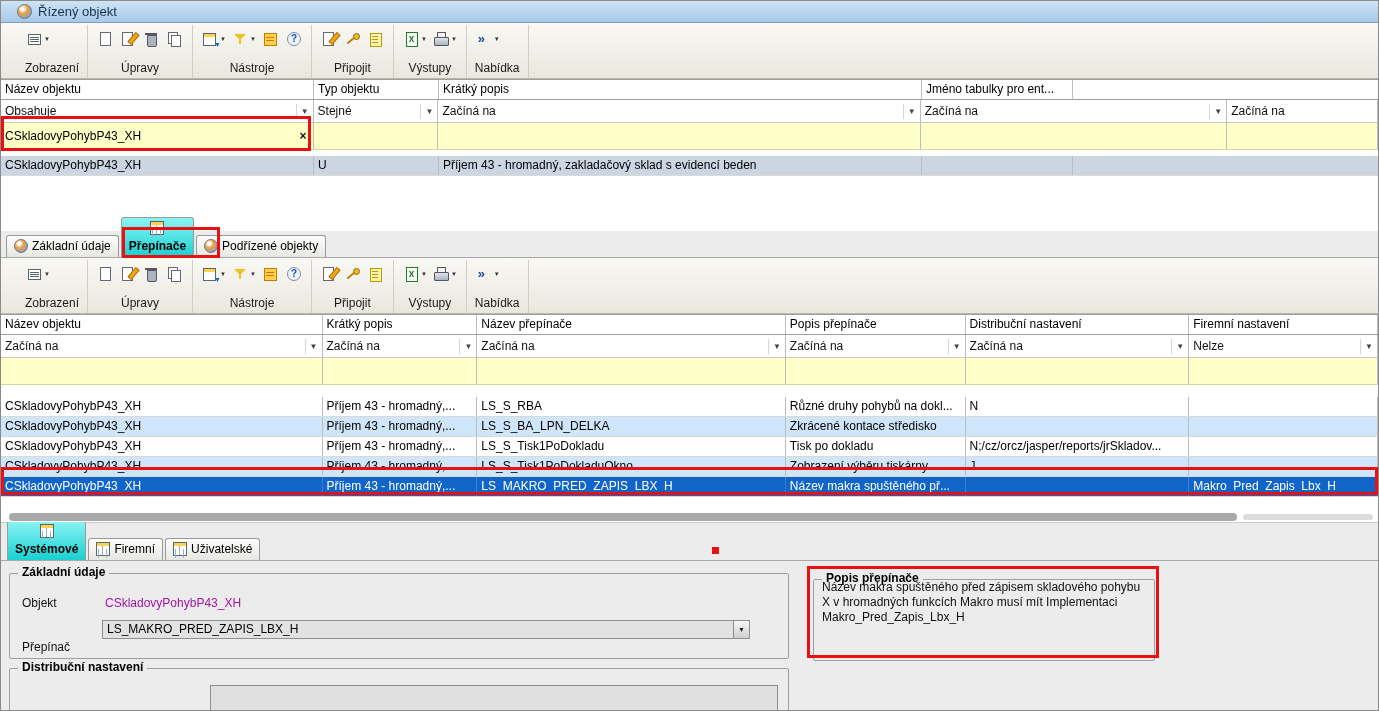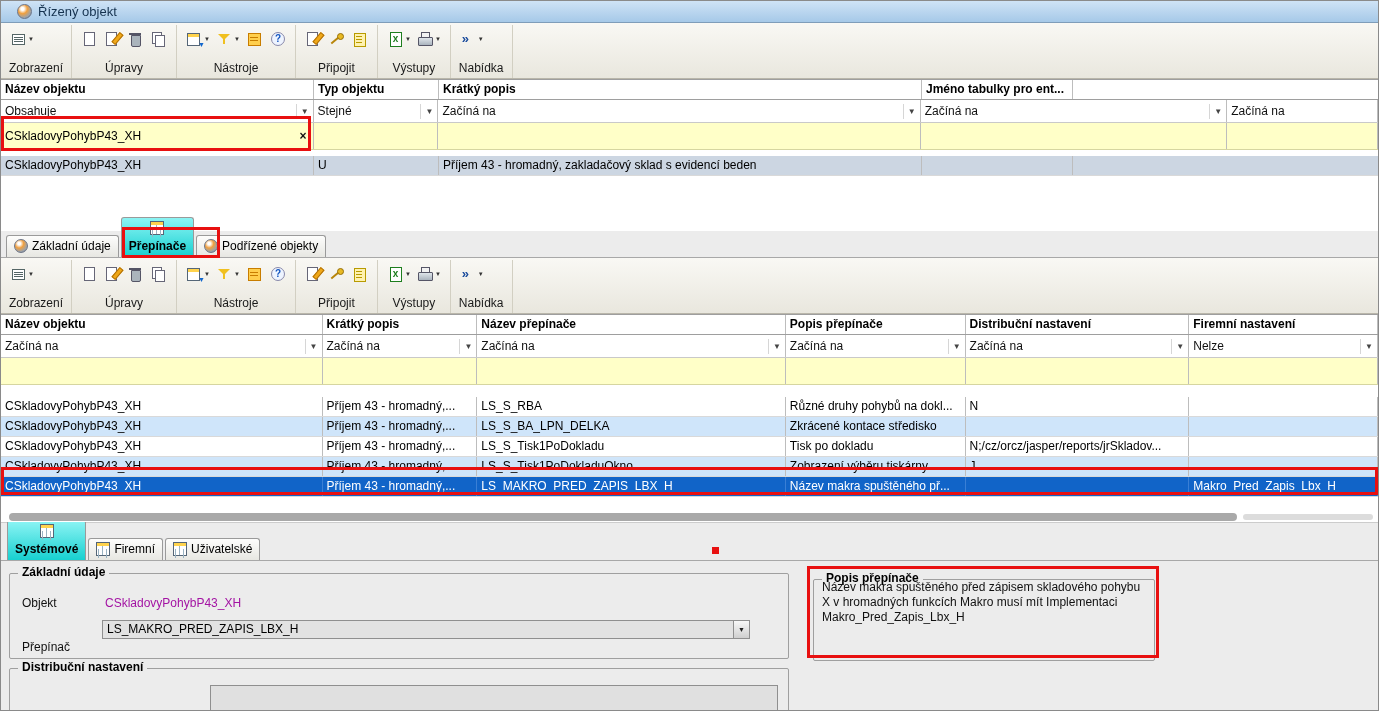--- a/index.html
+++ b/index.html
@@ -9,21 +9,21 @@
   
   .titlebar{height:22px;background:linear-gradient(#cfe3f6,#a6c9e8);display:flex;align-items:center;
             gap:6px;padding:0 16px;border-bottom:1px solid #7f9db9;box-sizing:border-box;}
   .app-icon{width:13px;height:13px;border-radius:50%;
             background:radial-gradient(circle at 35% 30%,#fff 0 12%,#f0a040 38%,#9aa3ad 72%,#5f6675 100%);
             border:1px solid #6d7486;}
   .wtitle{font-size:13px;color:#15324f;}
 
   
   .toolbar{height:53px;background:linear-gradient(#f9f8f4,#e9e7de);border-bottom:1px solid #b9b6aa;
-           display:flex;align-items:stretch;padding:2px 0 0;box-sizing:content-box;}
+           display:flex;align-items:stretch;padding:2px 16px 0;box-sizing:content-box;}
   .tb-group{display:flex;flex-direction:column;justify-content:space-between;
             padding:2px 8px 3px;border-right:1px solid #d2cfc2;}
   .tb-icons{display:flex;align-items:center;gap:4px;height:24px;}
   .tb-label{font-size:12px;color:#1a1a1a;text-align:center;line-height:14px;white-space:nowrap;}
   .tbtn{display:inline-flex;align-items:center;gap:1px;padding:1px;border-radius:2px;cursor:default;}
   .tb-caret{font-size:6px;color:#333;}
 
   .ic{position:relative;width:17px;height:16px;display:inline-block;}
   .ic-view::before{content:"";position:absolute;left:2px;top:3px;width:11px;height:9px;border:1px solid #566;background:#fff;}
   .ic-view::after{content:"";position:absolute;left:4px;top:6px;width:9px;height:1px;background:#566;box-shadow:0 2px 0 #566,0 4px 0 #566;}
@@ -51,21 +51,21 @@
   .ic-print::after{content:"";position:absolute;left:4px;top:1px;width:7px;height:4px;background:#f2f2f2;border:1px solid #556;}
   .ic-menu::before{content:"»";position:absolute;left:2px;top:0;font:bold 13px/15px "Liberation Sans",sans-serif;color:#184a9c;}
 
   
   .gridrow{display:flex;box-sizing:border-box;}
   .c{box-sizing:border-box;border-right:1px solid #bdbdbd;padding:2px 4px;font-size:12px;line-height:15px;
      white-space:nowrap;overflow:hidden;}
   .g1c0{width:313px}.g1c1{width:125px}.g1c2{width:483px}.g1c3{width:307px}.g1c4{width:151px}
   .g2c0{width:322px}.g2c1{width:155px}.g2c2{width:309px}.g2c3{width:180px}.g2c4{width:224px}.g2c5{width:189px}
   .hdr{background:#fff;border-top:1px solid #9e9e9e;border-bottom:1px solid #9e9e9e;height:21px;}
-  .hdr .c{font-weight:bold;}
+  .hdr .c{font-weight:normal;}
   .flt{background:#fff;border-bottom:1px solid #c9c9c9;height:23px;}
   .flt .c{display:flex;justify-content:space-between;align-items:center;color:#111;}
   .fcaret{font-size:8px;color:#444;border-left:1px solid #d6d6d6;padding-left:4px;margin-left:3px;}
   .edr{background:#ffffc8;border-bottom:1px solid #d6d6a0;height:27px;}
   .edr .c{display:flex;justify-content:space-between;align-items:center;}
   .clear-x{font-weight:bold;color:#111;padding:0 2px;}
   .dr{height:20px;border-bottom:1px solid #d9d9d9;background:#fff;}
   .bg-grayblue{background:#ccd6e2;}
   .bg-alt{background:#cfe5fa;}
   .bg-sel{background:#1164c8;color:#fff;}

